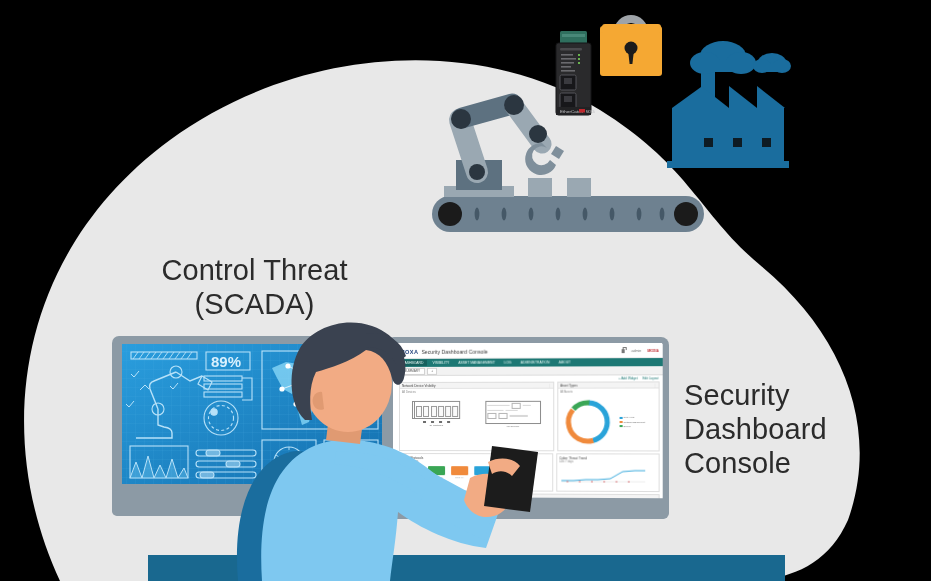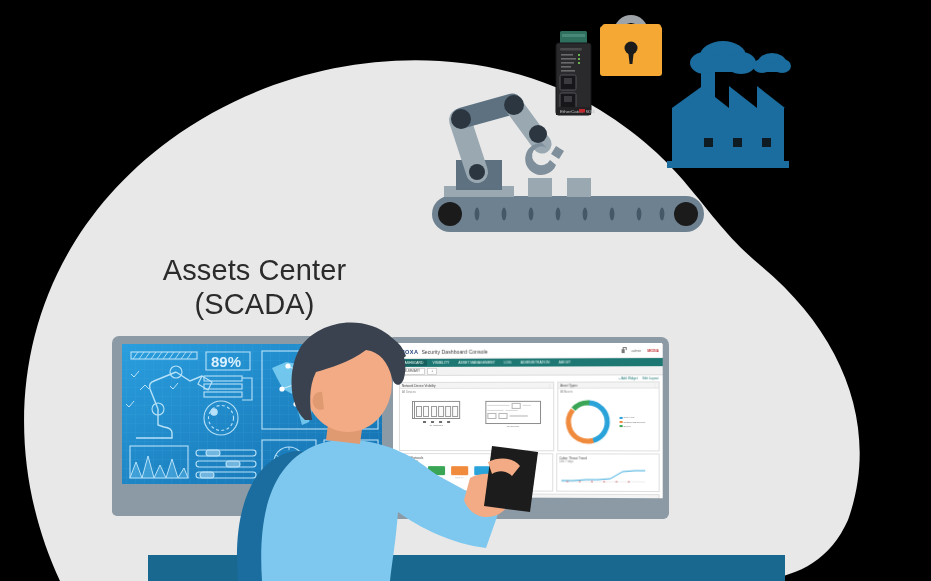--- a/index.html
+++ b/index.html
@@ -532,16 +532,19 @@
       <path d="M 470 478 C 486 470, 502 474, 508 486
                C 514 498, 508 512, 494 516
                C 480 520, 468 512, 464 500 Z" fill="#f2ab84"></path>
 
       <path d="M 492 446 L 538 452 L 530 512 L 484 506 Z" fill="#1c1c1c"></path>
       <path d="M 488 462 C 500 456, 514 458, 520 466 L 512 476
                C 506 470, 498 470, 492 474 Z" fill="#f2ab84"></path>
     </g>
   </svg>
 
-  <div class="label" id="label-control">Assets Center
+  <div class="label" id="label-control">Control Threat
 (SCADA)</div>
+  <div class="label" id="label-security">Security
+Dashboard
+Console</div>
 
 </div>
 
 </body></html>

